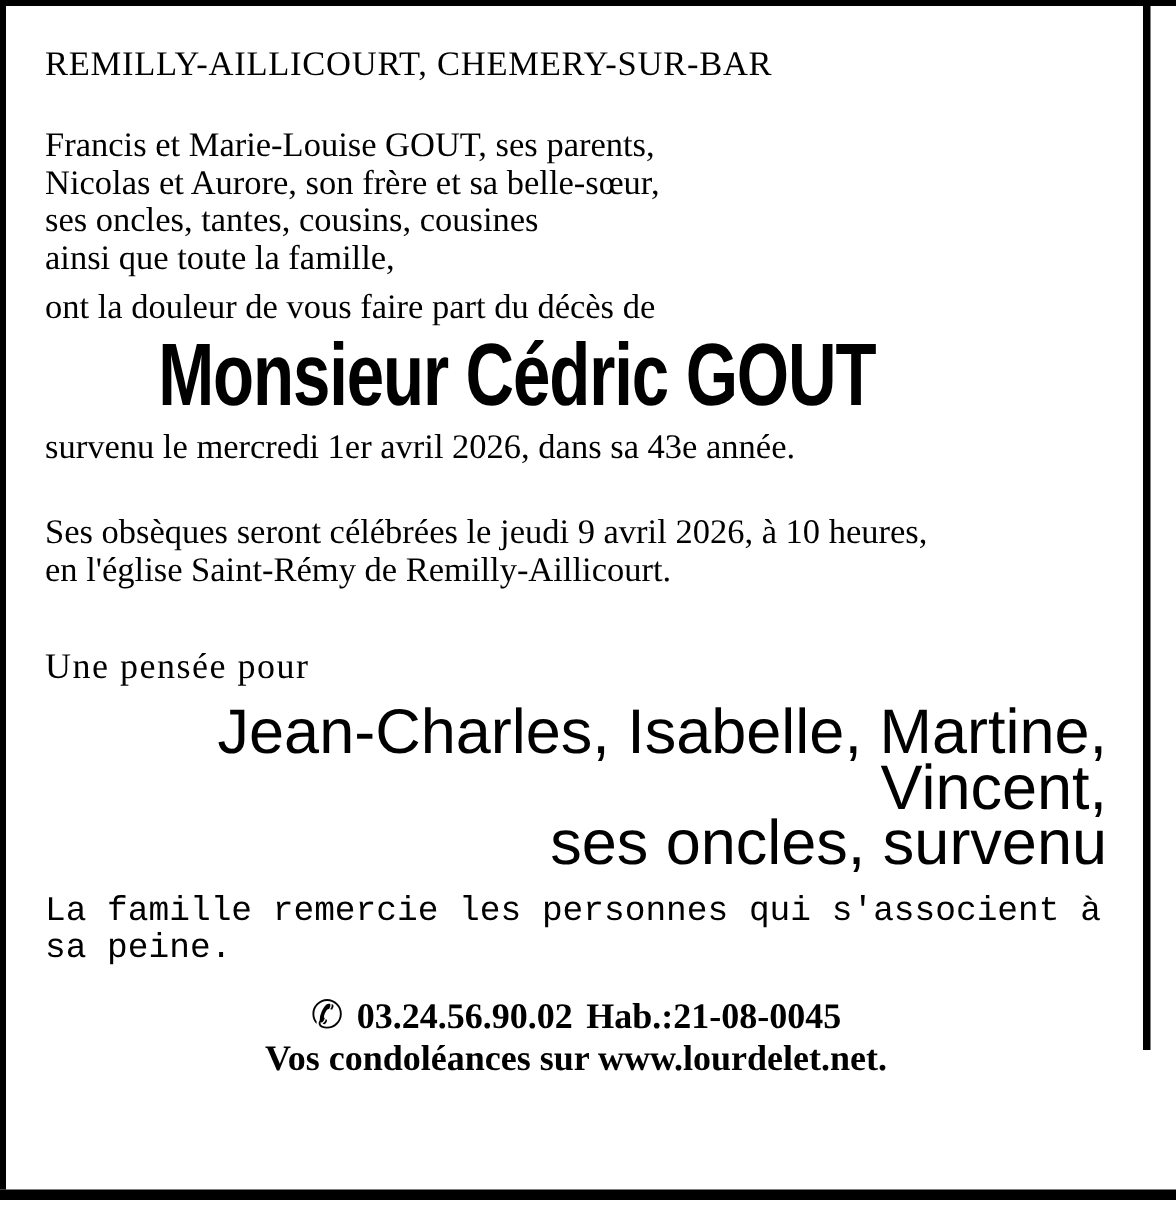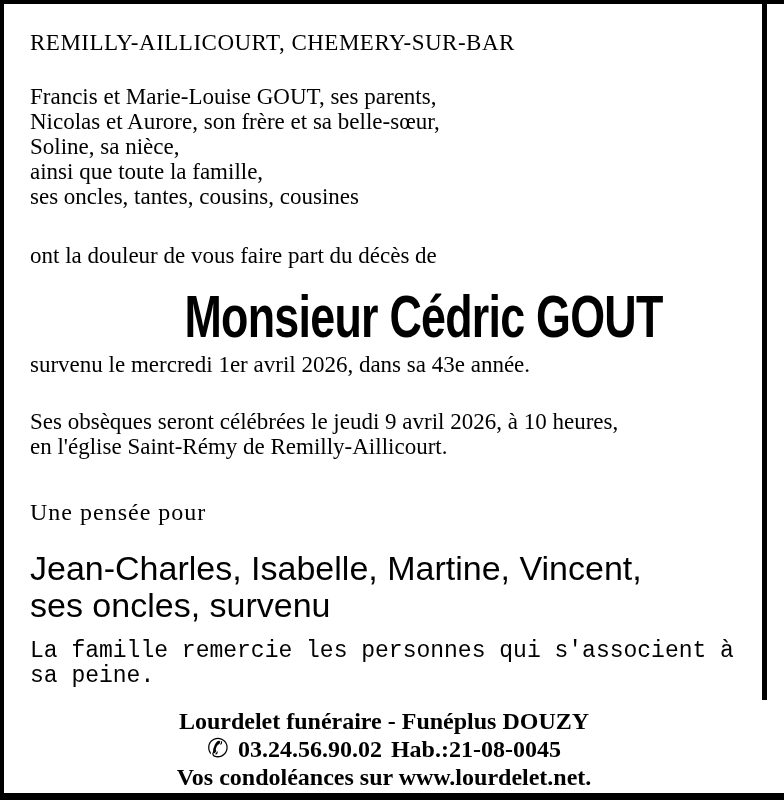--- a/index.html
+++ b/index.html
@@ -35,26 +35,26 @@
   }
 
   .location-header {
     letter-spacing: 0.5px;
     margin-bottom: 29px;
   }
 
   .family-block div { white-space: nowrap; font-family: Liberation Serif, serif; }
 
   .announcement {
-    margin-top: 34px;
+    margin-top: 8px;
   }
 
   .name-wrap {
-    text-align: right;
-    margin-top: 20px;
+    text-align: left;
+    margin-top: 4px;
     height: 58px;
   }
   .deceased-name {
     display: inline-block;
     font-family: "Liberation Sans", sans-serif;
     font-weight: 700;
     font-size: 59px;
     line-height: 58px;
     letter-spacing: -1px;
     transform: scaleX(0.76);
@@ -67,24 +67,24 @@
   .funeral-block { margin-top: 32px; }
 
   .tribute-intro {
     margin-top: 38px;
     font-size: 24px;
     line-height: 30px;
     letter-spacing: 1px;
   }
 
   .tribute-block {
-    margin-top: 23px;
-    text-align: left;
+    margin-top: 9px;
+    text-align: right;
     font-family: "Liberation Sans", sans-serif;
-    font-size: 34px;
+    font-size: 42px;
     line-height: 37px;
   }
 
   .thanks-line { margin-top: 15px; font-family: Liberation Mono, monospace; }
 
   .footer-block {
     margin-top: 18px;
     text-align: center;
     font-weight: 700;
     font-size: 24px;
@@ -107,23 +107,22 @@
   <div class="edge-right"></div>
   <div class="band-bottom"></div>
 
   <div class="content">
 
     <div class="location-header">REMILLY-AILLICOURT, CHEMERY-SUR-BAR</div>
 
     <div class="family-block">
       <div>Francis et Marie-Louise GOUT, ses parents,</div>
       <div>Nicolas et Aurore, son frère et sa belle-sœur,</div>
-      <div>Soline, sa nièce,</div>
+      <div>ses oncles, tantes, cousins, cousines</div>
       <div>ainsi que toute la famille,</div>
-      <div>ses oncles, tantes, cousins, cousines</div>
     </div>
 
     <div class="announcement">ont la douleur de vous faire part du décès de</div>
 
     <div class="name-wrap">
       <span class="deceased-name">Monsieur Cédric GOUT</span>
     </div>
 
     <div class="death-date">survenu le mercredi 1er avril 2026, dans sa 43e année.</div>
 
@@ -135,21 +134,20 @@
     <div class="tribute-intro">Une pensée pour</div>
 
     <div class="tribute-block">
       <div>Jean-Charles, Isabelle, Martine, Vincent,</div>
       <div>ses oncles, survenu</div>
     </div>
 
     <div class="thanks-line">La famille remercie les personnes qui s'associent à sa peine.</div>
 
     <div class="footer-block">
-      <div>Lourdelet funéraire - Funéplus DOUZY</div>
       <div class="phone-line">
         <span class="phone-icon">✆</span>
         <span>03.24.56.90.02</span>
         <span>Hab.:21-08-0045</span>
       </div>
       <div>Vos condoléances sur www.lourdelet.net.</div>
     </div>
 
   </div>
 </div>

